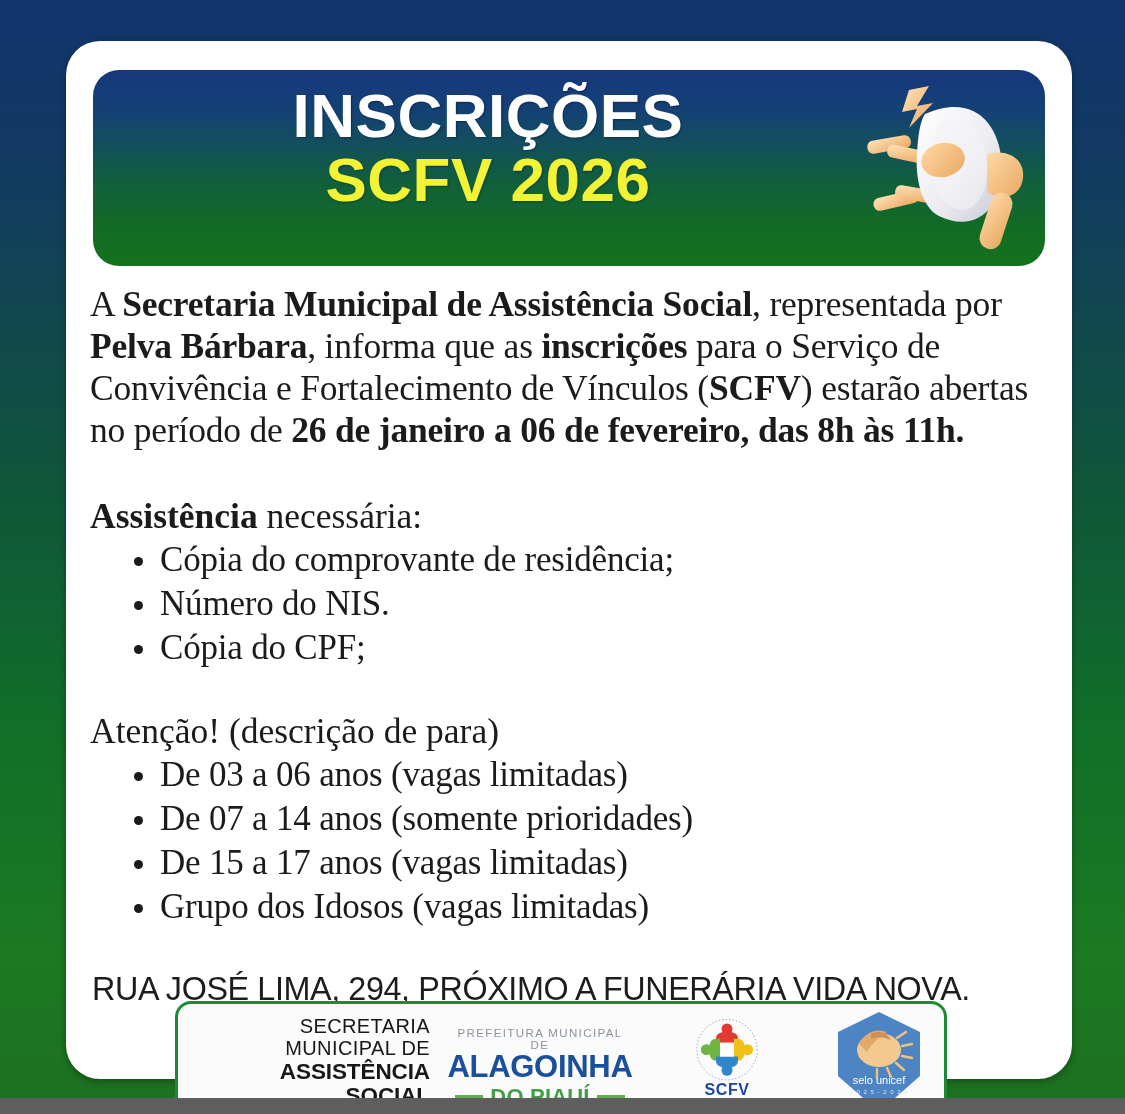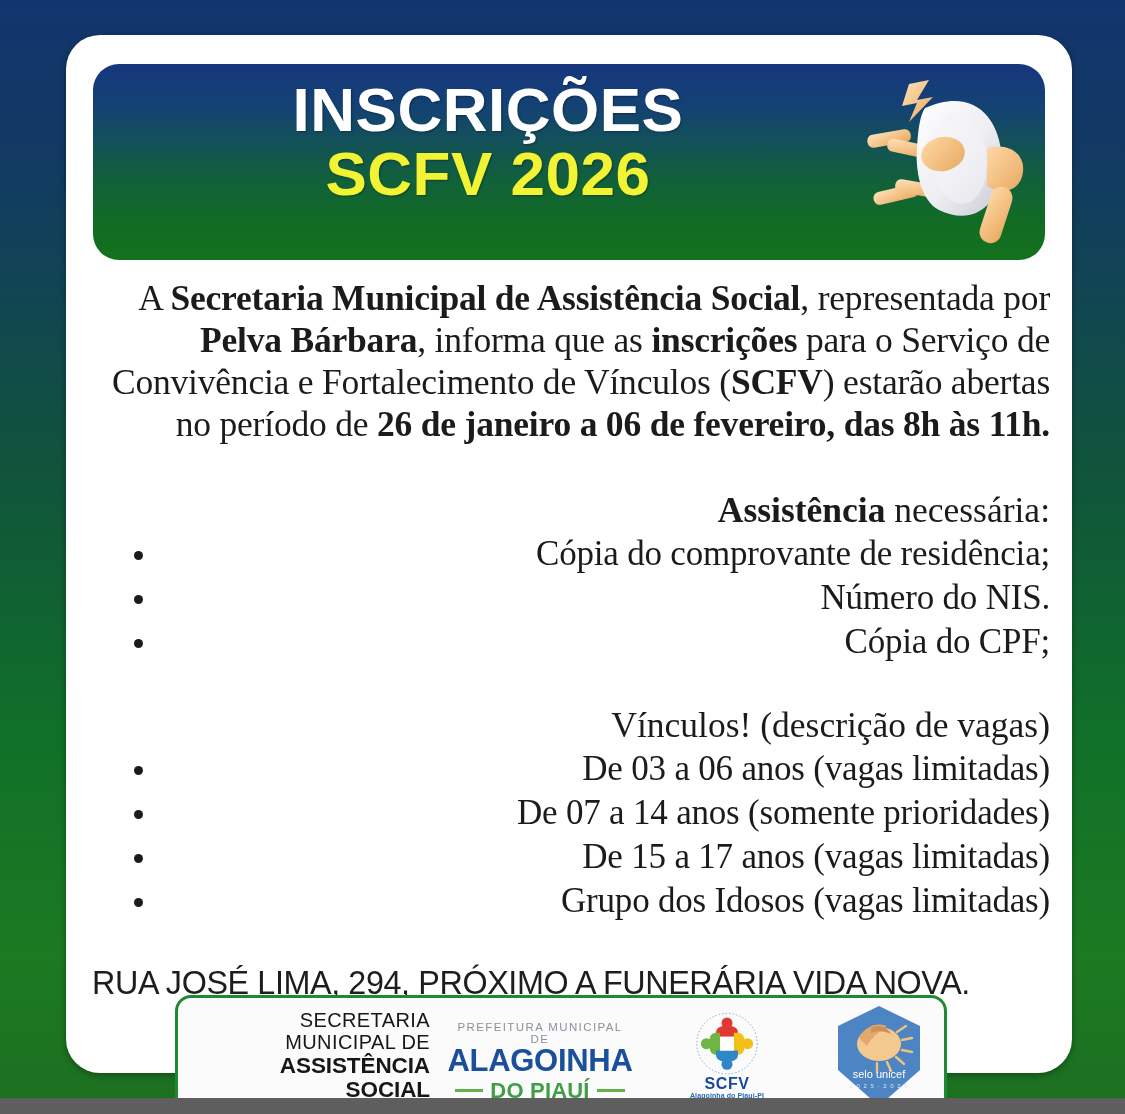--- a/index.html
+++ b/index.html
@@ -27,21 +27,21 @@
     position: absolute;
     left: 0; right: 0; bottom: 0;
     height: 16px;
     background: #5e5e5e;
   }
 
   
   #poster-card {
     position: absolute;
     left: 66px;
-    top: 35px;
+    top: 41px;
     width: 1006px;
     height: 1038px;
     background: #ffffff;
     border-radius: 34px;
     box-shadow: 0 2px 7px rgba(0,0,0,.35);
     overflow: visible;
   }
 
   
   #header-banner {
@@ -96,21 +96,20 @@
     width: 190px;
     height: 185px;
   }
 
   
   #body-copy {
     position: absolute;
     left: 24px;
     top: 242px;
     width: 960px;
-    text-align: right;
   }
 
   .para {
     font-family: "Liberation Serif", serif;
     font-size: 35.5px;
     line-height: 1.185;
     color: #1b1b1b;
     letter-spacing: -0.2px;
   }
   .para b { font-weight: bold; }
@@ -345,21 +344,21 @@
     <div class="head-line"><b>Assistência</b><span> necessária:</span></div>
 
     <ul class="bullets">
       <li>Cópia do comprovante de residência;</li>
       <li>Número do NIS.</li>
       <li>Cópia do CPF;</li>
     </ul>
 
     <div class="section-gap-sm"></div>
 
-    <div class="head-line">Vínculos! (descrição de vagas)</div>
+    <div class="head-line">Atenção! (descrição de para)</div>
 
     <ul class="bullets">
       <li>De 03 a 06 anos (vagas limitadas)</li>
       <li>De 07 a 14 anos (somente prioridades)</li>
       <li>De 15 a 17 anos (vagas limitadas)</li>
       <li>Grupo dos Idosos (vagas limitadas)</li>
     </ul>
   </div>
 
   <div id="address-line">RUA JOSÉ LIMA, 294, PRÓXIMO A FUNERÁRIA VIDA NOVA.</div>

